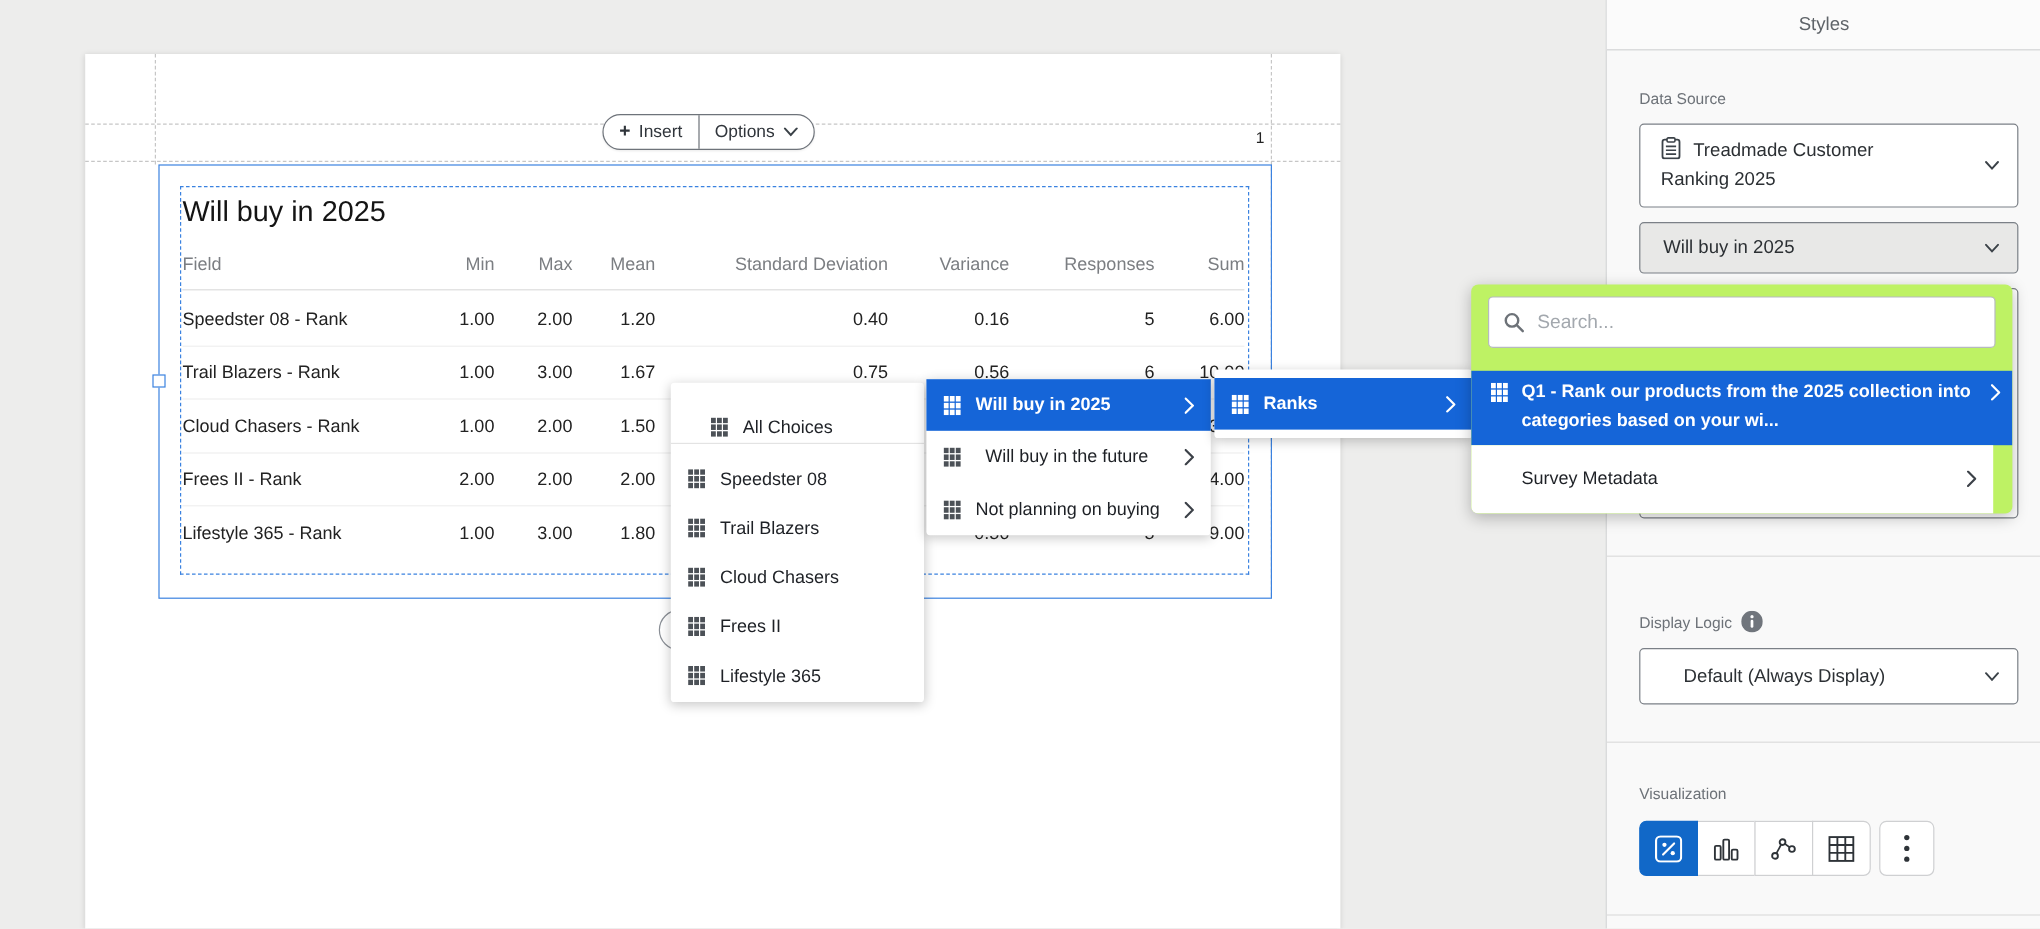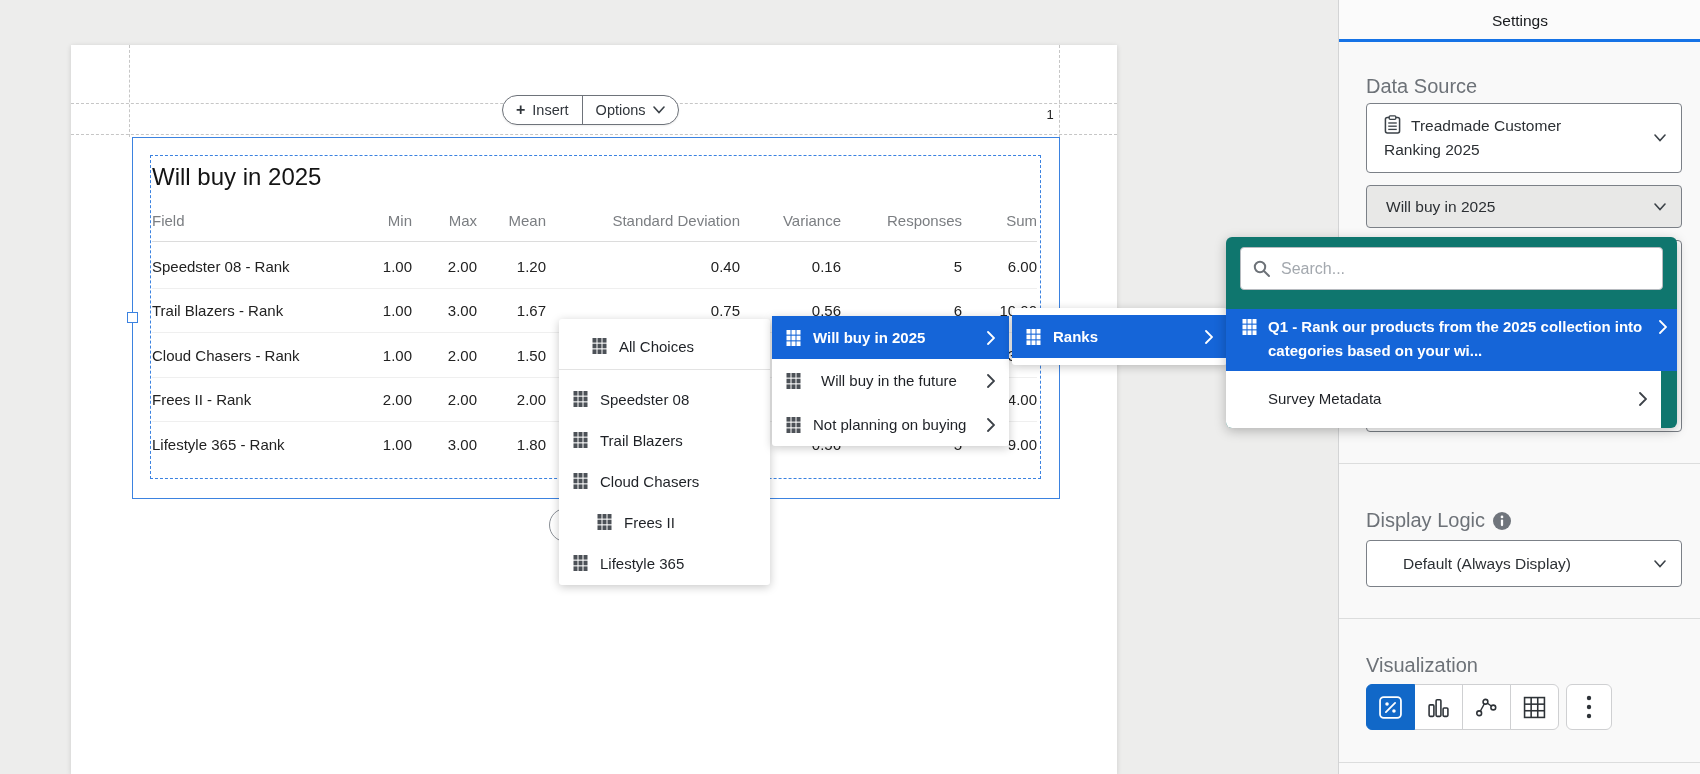--- a/index.html
+++ b/index.html
@@ -28,33 +28,33 @@
   .pagenum{left:1040px;top:107px;width:20px;text-align:center;font-size:13px;color:#222;z-index:4;}
   .ins-circle{left:549px;top:508px;width:32px;height:32px;border-radius:50%;background:#fff;border:1px solid #8a8f96;z-index:5;}
   
   .panel{background:#fff;border-radius:3px;box-shadow:0 2px 10px rgba(0,0,0,.22);z-index:8;}
   .mi{position:absolute;left:0;right:0;display:flex;align-items:center;gap:12px;padding:0 14px;font-size:15px;color:#1e2126;cursor:pointer;}
   .mi .lbl{flex:1;white-space:nowrap;overflow:hidden;}
   .mi.sel{background:#1565d8;color:#fff;font-weight:700;}
   .msep{position:absolute;left:0;right:0;border-top:1px solid #e3e3e3;height:0;}
   .chev-r{flex:0 0 auto;display:inline-flex;}
   
-  .spanel{left:1226px;top:237px;width:451px;height:191px;background:#0f766e;border-radius:6px;box-shadow:0 3px 12px rgba(0,0,0,.25);z-index:11;overflow:hidden;}
+  .spanel{left:1226px;top:237px;width:451px;height:191px;background:#bef264;border-radius:6px;box-shadow:0 3px 12px rgba(0,0,0,.25);z-index:11;overflow:hidden;}
   .sinput{position:absolute;left:14px;top:10px;width:423px;height:43px;border:1px solid #b6babf;border-radius:4px;box-sizing:border-box;padding:0 12px 0 40px;font-size:16px;color:#333;font-family:inherit;background:#fff;}
   .sinput::placeholder{color:#a3a8ae;}
   .q1row{position:absolute;left:0;right:0;top:72px;height:62px;background:#1565d8;color:#fff;cursor:pointer;}
   .q1row .l1,.q1row .l2{position:absolute;left:42px;right:30px;font-size:15px;font-weight:700;line-height:22px;white-space:nowrap;}
   .smrow{position:absolute;left:0;right:16px;top:134px;height:57px;background:#fff;color:#1e2126;font-size:15px;cursor:pointer;}
   
   .sidebar{left:1338px;top:0;width:362px;height:774px;background:#f9f9f9;border-left:1px solid #d3d4d5;z-index:2;}
   .tabs{position:absolute;left:0;top:0;right:0;height:42px;display:flex;background:#fbfbfb;border-bottom:1px solid #d3d4d5;box-sizing:border-box;}
   .tab{flex:1;display:flex;align-items:center;justify-content:center;font-size:15.5px;color:#5f6469;cursor:pointer;position:relative;}
   .tab.active{color:#17191c;}
   .tab.active .underline{position:absolute;left:0;right:0;bottom:-1px;height:3px;background:#1673e6;}
-  .sb-label{position:absolute;left:27px;font-size:20px;color:#6d7278;display:flex;align-items:center;gap:8px;}
+  .sb-label{position:absolute;left:27px;font-size:13px;color:#6d7278;display:flex;align-items:center;gap:8px;}
   .sb-box{position:absolute;left:27px;width:316px;background:#fff;border:1px solid #7b8087;border-radius:4px;box-sizing:border-box;font-size:15.5px;color:#2c3034;cursor:pointer;}
   .sb-box .chev-d{position:absolute;right:15px;top:50%;margin-top:-4px;}
   .sb-div{position:absolute;left:0;width:362px;border-top:1px solid #dcdddd;height:0;}
   .viz-group{position:absolute;left:27px;top:684px;display:flex;}
   .viz-btn{width:49px;height:46px;box-sizing:border-box;border:1px solid #cfd0d2;background:#fff;display:flex;align-items:center;justify-content:center;margin-left:-1px;cursor:pointer;}
   .viz-btn:first-child{margin-left:0;border-radius:6px 0 0 6px;}
   .viz-btn:nth-child(4){border-radius:0 6px 6px 0;}
   .viz-btn.sel{background:#1168c8;border-color:#1168c8;z-index:1;}
   .viz-more{position:absolute;left:227px;top:684px;width:46px;height:46px;box-sizing:border-box;border:1px solid #cfd0d2;background:#fff;border-radius:6px;display:flex;align-items:center;justify-content:center;cursor:pointer;}
   svg{display:block;}
@@ -154,21 +154,21 @@
     <span class="c-mean">1.80</span>
     <span class="c-std">0.75</span>
     <span class="c-var">0.56</span>
     <span class="c-resp">5</span>
     <span class="c-sum">9.00</span>
   </div>
 
   <div class="abs ins-circle"></div>
 
   <div class="abs panel" style="left:559px;top:319px;width:211px;height:266px;">
-    <div class="mi" style="top:7px;height:40px;padding-left:33px;">
+    <div class="mi" style="top:17px;height:40px;padding-left:33px;">
       <span class="chev-r">
           <svg width="15" height="16" viewBox="0 0 14 16" fill="#4c5157">
             <rect x="0" y="0" width="4" height="4.6"></rect>
             <rect x="0" y="5.7" width="4" height="4.6"></rect>
             <rect x="0" y="11.4" width="4" height="4.6"></rect>
             <rect x="5" y="0" width="4" height="4.6"></rect>
             <rect x="5" y="5.7" width="4" height="4.6"></rect>
             <rect x="5" y="11.4" width="4" height="4.6"></rect>
             <rect x="10" y="0" width="4" height="4.6"></rect>
             <rect x="10" y="5.7" width="4" height="4.6"></rect>
@@ -219,21 +219,21 @@
             <rect x="5" y="0" width="4" height="4.6"></rect>
             <rect x="5" y="5.7" width="4" height="4.6"></rect>
             <rect x="5" y="11.4" width="4" height="4.6"></rect>
             <rect x="10" y="0" width="4" height="4.6"></rect>
             <rect x="10" y="5.7" width="4" height="4.6"></rect>
             <rect x="10" y="11.4" width="4" height="4.6"></rect>
           </svg>
         </span>
       <span class="lbl">Cloud Chasers</span>
     </div>
-    <div class="mi" style="top:183px;height:40px;margin-left:24px;">
+    <div class="mi" style="top:183px;height:40px;">
       <span class="chev-r">
           <svg width="15" height="16" viewBox="0 0 14 16" fill="#4c5157">
             <rect x="0" y="0" width="4" height="4.6"></rect>
             <rect x="0" y="5.7" width="4" height="4.6"></rect>
             <rect x="0" y="11.4" width="4" height="4.6"></rect>
             <rect x="5" y="0" width="4" height="4.6"></rect>
             <rect x="5" y="5.7" width="4" height="4.6"></rect>
             <rect x="5" y="11.4" width="4" height="4.6"></rect>
             <rect x="10" y="0" width="4" height="4.6"></rect>
             <rect x="10" y="5.7" width="4" height="4.6"></rect>
@@ -345,23 +345,22 @@
       <span class="chev-r">
           <svg width="8" height="14" viewBox="0 0 8 14">
             <path d="M1 1 L7 7 L1 13" fill="none" stroke="#ffffff" stroke-width="1.8" stroke-linecap="round"></path>
           </svg>
         </span>
     </div>
   </div>
 
   <div class="abs sidebar">
     <div class="tabs">
-      <div class="tab active">
-        <span>Settings</span>
-        <div class="underline"></div>
+      <div class="tab">
+        <span>Styles</span>
       </div>
     </div>
 
     <div class="sb-label" style="top:75px;">Data Source</div>
 
     <div class="sb-box" style="top:103px;height:70px;padding:10px 40px 8px 17px;line-height:24px;">
       <span style="display:inline-flex;vertical-align:-3px;margin-right:10px;">
           <svg width="17" height="19" viewBox="0 0 18 20">
             <rect x="1.5" y="2.5" width="15" height="16.5" rx="2" fill="none" stroke="#3b4248" stroke-width="1.6"></rect>
             <rect x="5.5" y="0.9" width="7" height="3.6" rx="1" fill="#ffffff" stroke="#3b4248" stroke-width="1.4"></rect>

